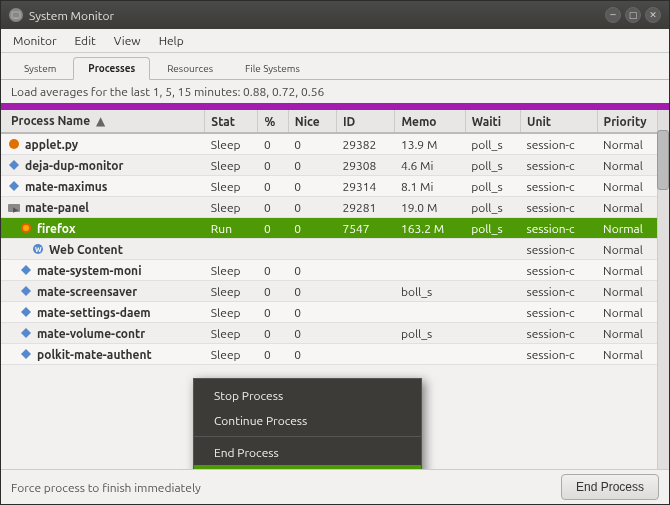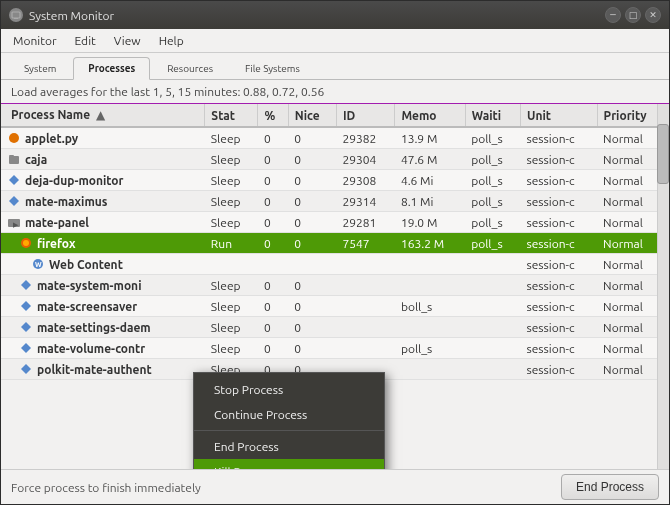--- a/index.html
+++ b/index.html
@@ -93,21 +93,21 @@
       border-bottom: 1px solid #f2f1f0;
       margin-bottom: -1px;
       color: #222;
       font-weight: bold;
     }
     .load-avg-bar {
       padding: 5px 10px;
       font-size: 12px;
       color: #444;
       background: #f2f1f0;
-      border-bottom: 1px solid #a21caf;
+      border-bottom: 7px solid #a21caf;
     }
     .table-container {
       flex: 1;
       overflow: hidden;
       position: relative;
     }
     .process-table {
       width: 100%;
       border-collapse: collapse;
       font-size: 12px;
@@ -208,21 +208,21 @@
       cursor: pointer;
       font-size: 12px;
       color: #333;
     }
 
     
     .context-menu {
       position: absolute;
       left: 192px;
       top: 268px;
-      width: 192px;
+      width: 229px;
       background: #3c3b37;
       border: 1px solid #555;
       box-shadow: 3px 3px 10px rgba(0,0,0,0.5);
       z-index: 100;
       padding: 4px 0;
     }
     .ctx-item {
       padding: 6px 20px;
       color: #f0f0f0;
       cursor: pointer;
@@ -315,41 +315,20 @@
     <td>13.9 M</td>
     <td>poll_s</td>
     <td>session-c</td>
     <td>Normal</td>
   </tr>
           <tr>
     <td>
       <div class="process-name-cell" style="padding-left:0px;">
         <span class="proc-icon">
                   <svg width="14" height="14" viewBox="0 0 14 14">
-                    <rect x="2" y="4" width="10" height="8" rx="1" fill="#888"></rect>
-                    <rect x="2" y="3" width="5" height="2" rx="1" fill="#888"></rect>
-                  </svg>
-                </span>
-        <span>caja</span>
-      </div>
-    </td>
-    <td>Sleep</td>
-    <td>0</td>
-    <td>0</td>
-    <td>29304</td>
-    <td>47.6 M</td>
-    <td>poll_s</td>
-    <td>session-c</td>
-    <td>Normal</td>
-  </tr>
-          <tr>
-    <td>
-      <div class="process-name-cell" style="padding-left:0px;">
-        <span class="proc-icon">
-                  <svg width="14" height="14" viewBox="0 0 14 14">
                     <polygon points="7,2 12,7 7,12 2,7" fill="#5588cc"></polygon>
                   </svg>
                 </span>
         <span>deja-dup-monitor</span>
       </div>
     </td>
     <td>Sleep</td>
     <td>0</td>
     <td>0</td>
     <td>29308</td>

